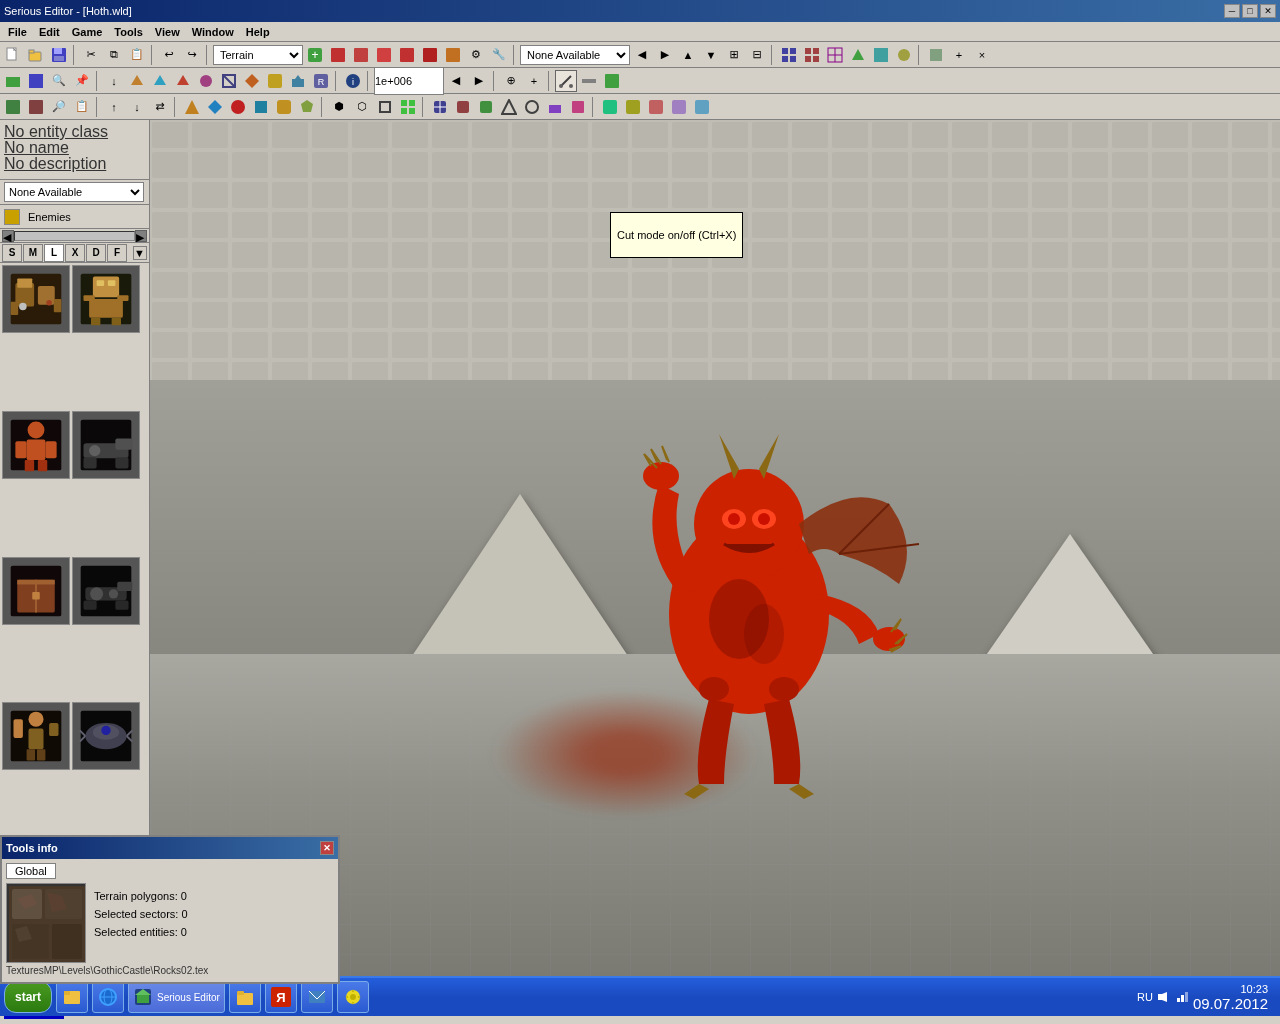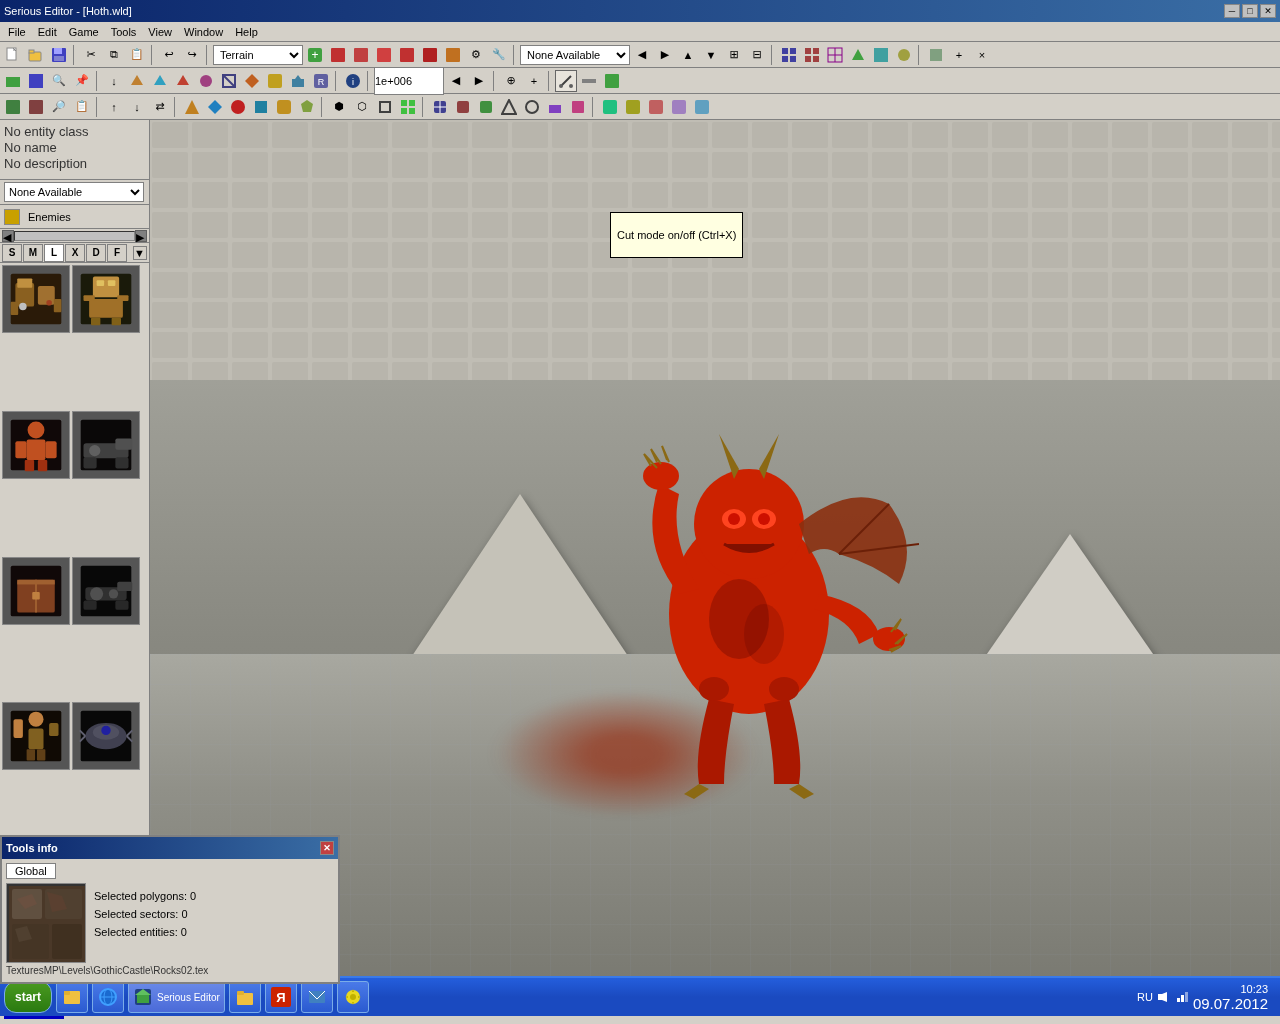--- a/index.html
+++ b/index.html
@@ -16,21 +16,21 @@
     #titlebar-controls { display: flex; gap: 2px; }
     .tb-btn {
       width: 16px; height: 14px; background: #c0c0c0;
       border: 1px solid #888; font-size: 9px; display: flex; align-items: center; justify-content: center;
       cursor: pointer; color: #000;
     }
 
     
     #menubar {
       height: 20px; background: #d4d0c8; display: flex; align-items: center;
-      border-bottom: 1px solid #808080; padding: 0 2px;
+      border-bottom: 1px solid #808080; padding: 0 2px; font-weight: bold;
     }
     .menu-item { padding: 2px 6px; font-size: 11px; cursor: pointer; }
 
     
     .toolbar-row {
       height: 26px; background: #d4d0c8; display: flex; align-items: center;
       border-bottom: 1px solid #808080; padding: 1px 2px; gap: 1px; flex-wrap: nowrap;
     }
     .tb-separator { width: 4px; height: 20px; border-left: 1px solid #808080; margin: 0 2px; }
     .tb-icon-btn {
@@ -63,21 +63,21 @@
 
     
     #left-panel {
       width: 150px; background: #d4d0c8; border-right: 1px solid #808080;
       display: flex; flex-direction: column; flex-shrink: 0;
     }
 
     #entity-info {
       padding: 4px; border-bottom: 1px solid #808080; min-height: 60px;
     }
-    .entity-label { font-size: 13px; color: #333; line-height: 16px; }
+    .entity-label { font-size: 16px; color: #333; line-height: 16px; text-decoration: underline; }
 
     #entity-dropdown-row { padding: 2px 4px; border-bottom: 1px solid #808080; }
     #entity-dropdown { width: 140px; height: 20px; font-size: 11px; background: white; border: 1px solid #808080; }
 
     #entity-browser {
       flex: 1; overflow: hidden; display: flex; flex-direction: column;
     }
 
     #browser-header {
       height: 24px; background: #d4d0c8; border-bottom: 1px solid #808080;
@@ -849,21 +849,21 @@
           <rect x="5" y="40" width="37" height="35" fill="#453525" rx="2"></rect>
           <rect x="45" y="40" width="30" height="35" fill="#403020" rx="2"></rect>
 
           <path d="M 10 15 L 25 10 L 30 20 L 18 25 Z" fill="#6a5040"></path>
           <path d="M 40 8 L 55 12 L 60 25 L 45 28 Z" fill="#5a4030"></path>
           <path d="M 8 45 L 20 42 L 25 55 L 12 58 Z" fill="#504030"></path>
         </svg>
       </div>
       <div id="tools-stats">
         <div class="tools-stat-line">
-          <span>Selected polygons:</span>
+          <span>Terrain polygons:</span>
           <span>0</span>
         </div>
         <div class="tools-stat-line">
           <span>Selected sectors:</span>
           <span>0</span>
         </div>
         <div class="tools-stat-line">
           <span>Selected entities:</span>
           <span>0</span>
         </div>

